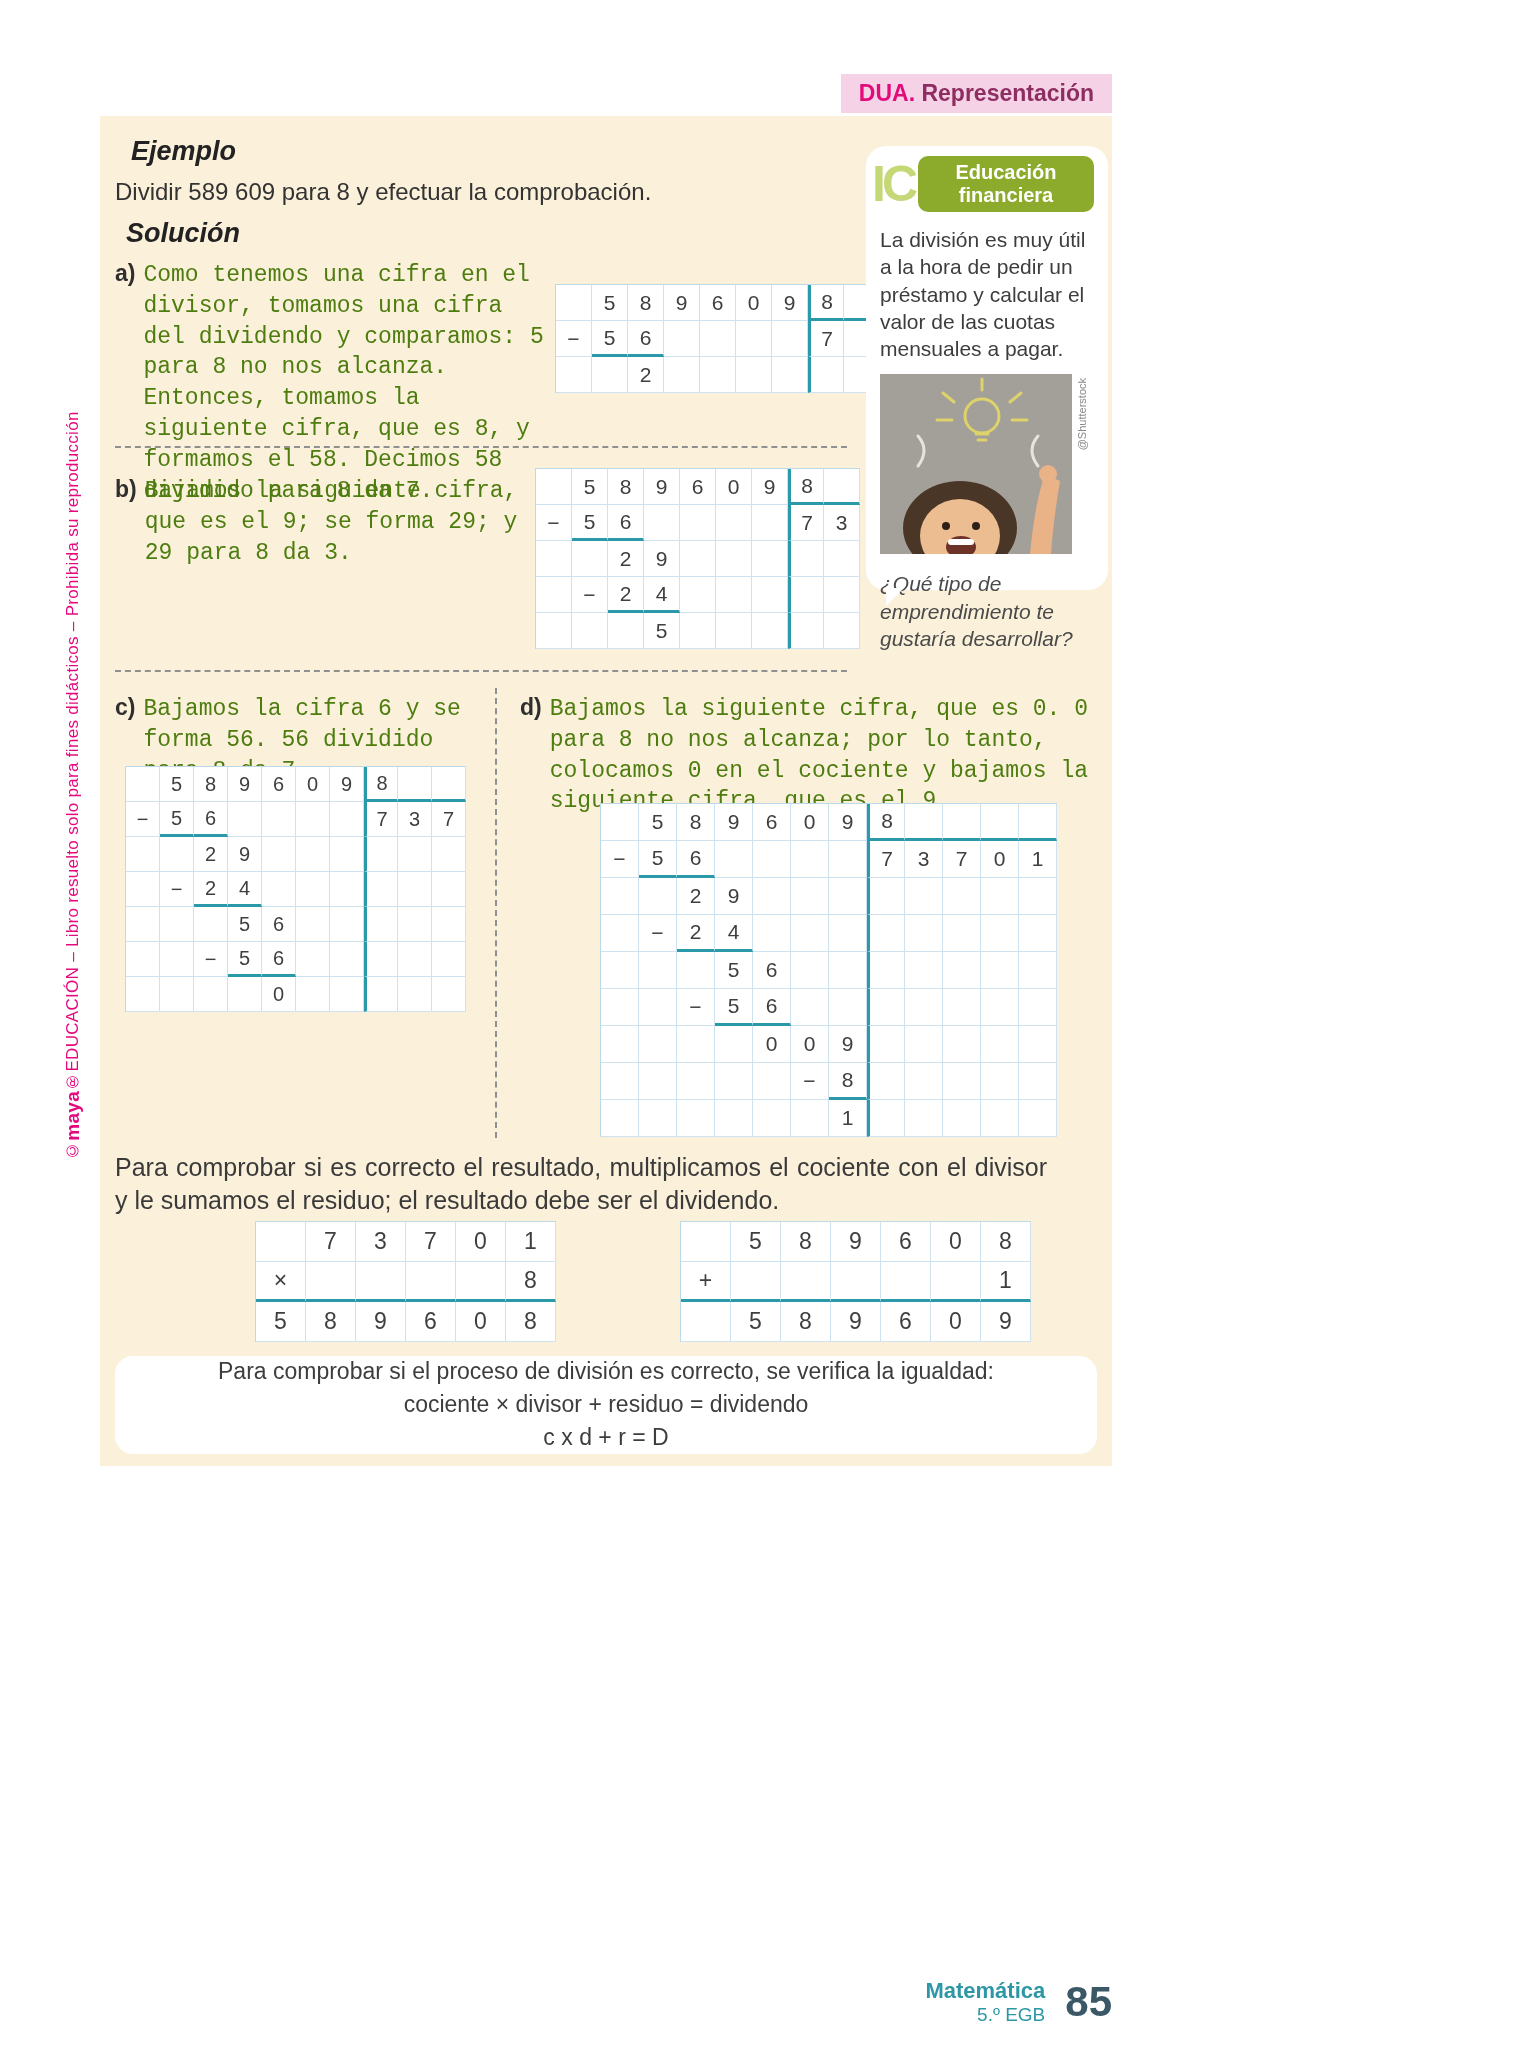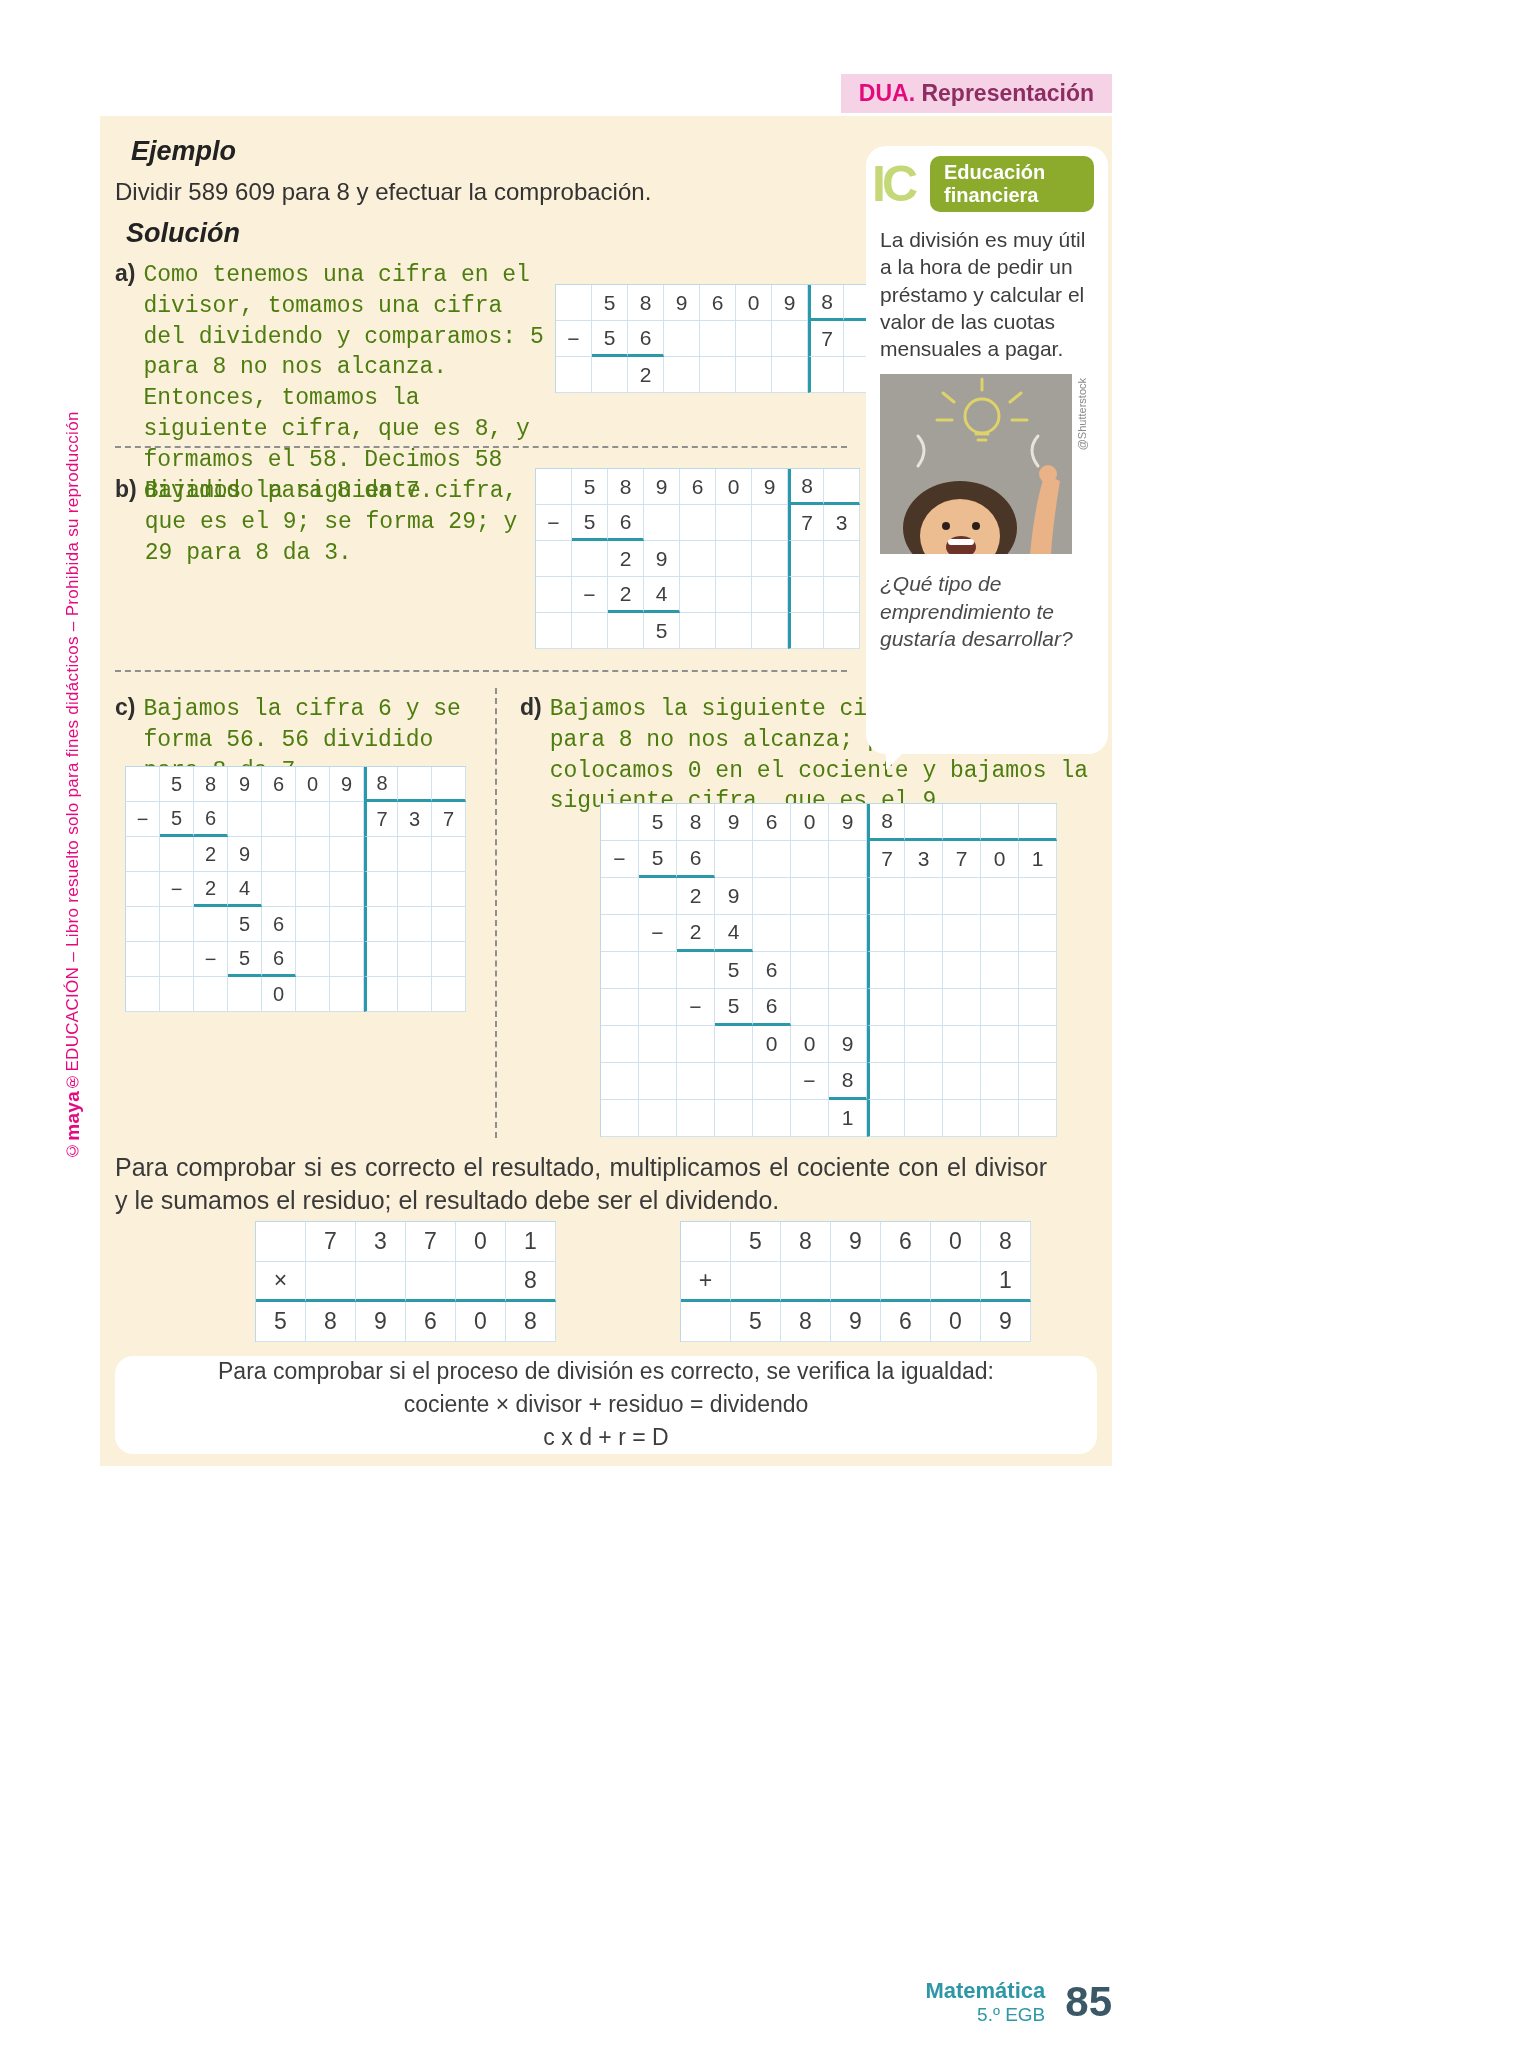--- a/index.html
+++ b/index.html
@@ -49,29 +49,29 @@
   .grid-bottom { --cw:50px; --ch:40px; --fs:23px; }
 
   .verify-text { position:absolute; font-size:25px; line-height:1.32; text-align:justify; color:#3a3a3a; }
 
   .check-box { position:absolute; left:15px; top:1240px; width:982px; height:98px;
                background:#ffffff; border-radius:18px; display:flex; flex-direction:column;
                align-items:center; justify-content:flex-start; gap:2px; }
   .check-box div { font-size:23px; color:#3d3d3d; line-height:1.35; }
 
   
-  .sidebar { position:absolute; left:766px; top:30px; width:242px; height:608px;
+  .sidebar { position:absolute; left:766px; top:30px; width:242px; height:444px;
              background:#ffffff; border-radius:20px; padding:10px 14px 12px 14px; }
   .sidebar-tail { position:absolute; left:20px; bottom:-16px; width:0; height:0;
                   border-style:solid; border-width:18px 18px 0 0;
                   border-color:#ffffff transparent transparent transparent; }
   .sb-badge-row { display:flex; align-items:center; margin-left:-8px; }
   .ic-logo { font-size:50px; font-weight:800; color:#c5d878; line-height:1; letter-spacing:-4px; }
   .sb-badge { background:#8cab2d; color:#ffffff; font-weight:bold; font-size:20px;
-              border-radius:10px; padding:5px 14px; margin-left:16px; flex:1;
+              text-align:center; border-radius:10px; padding:5px 14px; margin-left:4px; flex:1;
               line-height:1.15; }
   .sb-par { font-size:21px; line-height:1.3; color:#3d3d3d; margin-top:14px; }
   .photo-wrap { position:relative; width:192px; height:180px; margin-top:12px; }
   .photo-wrap svg { display:block; width:192px; height:180px; }
   .photo-credit { position:absolute; right:-16px; top:4px; writing-mode:vertical-rl;
                   transform:rotate(180deg); font-size:11px; color:#8a8a8a; }
   .sb-question { font-size:21px; font-style:italic; color:#4a4a4a; line-height:1.3; margin-top:16px; }
 
   
   .footer { position:absolute; right:424px; top:1978px; display:flex; align-items:center; gap:20px; }

